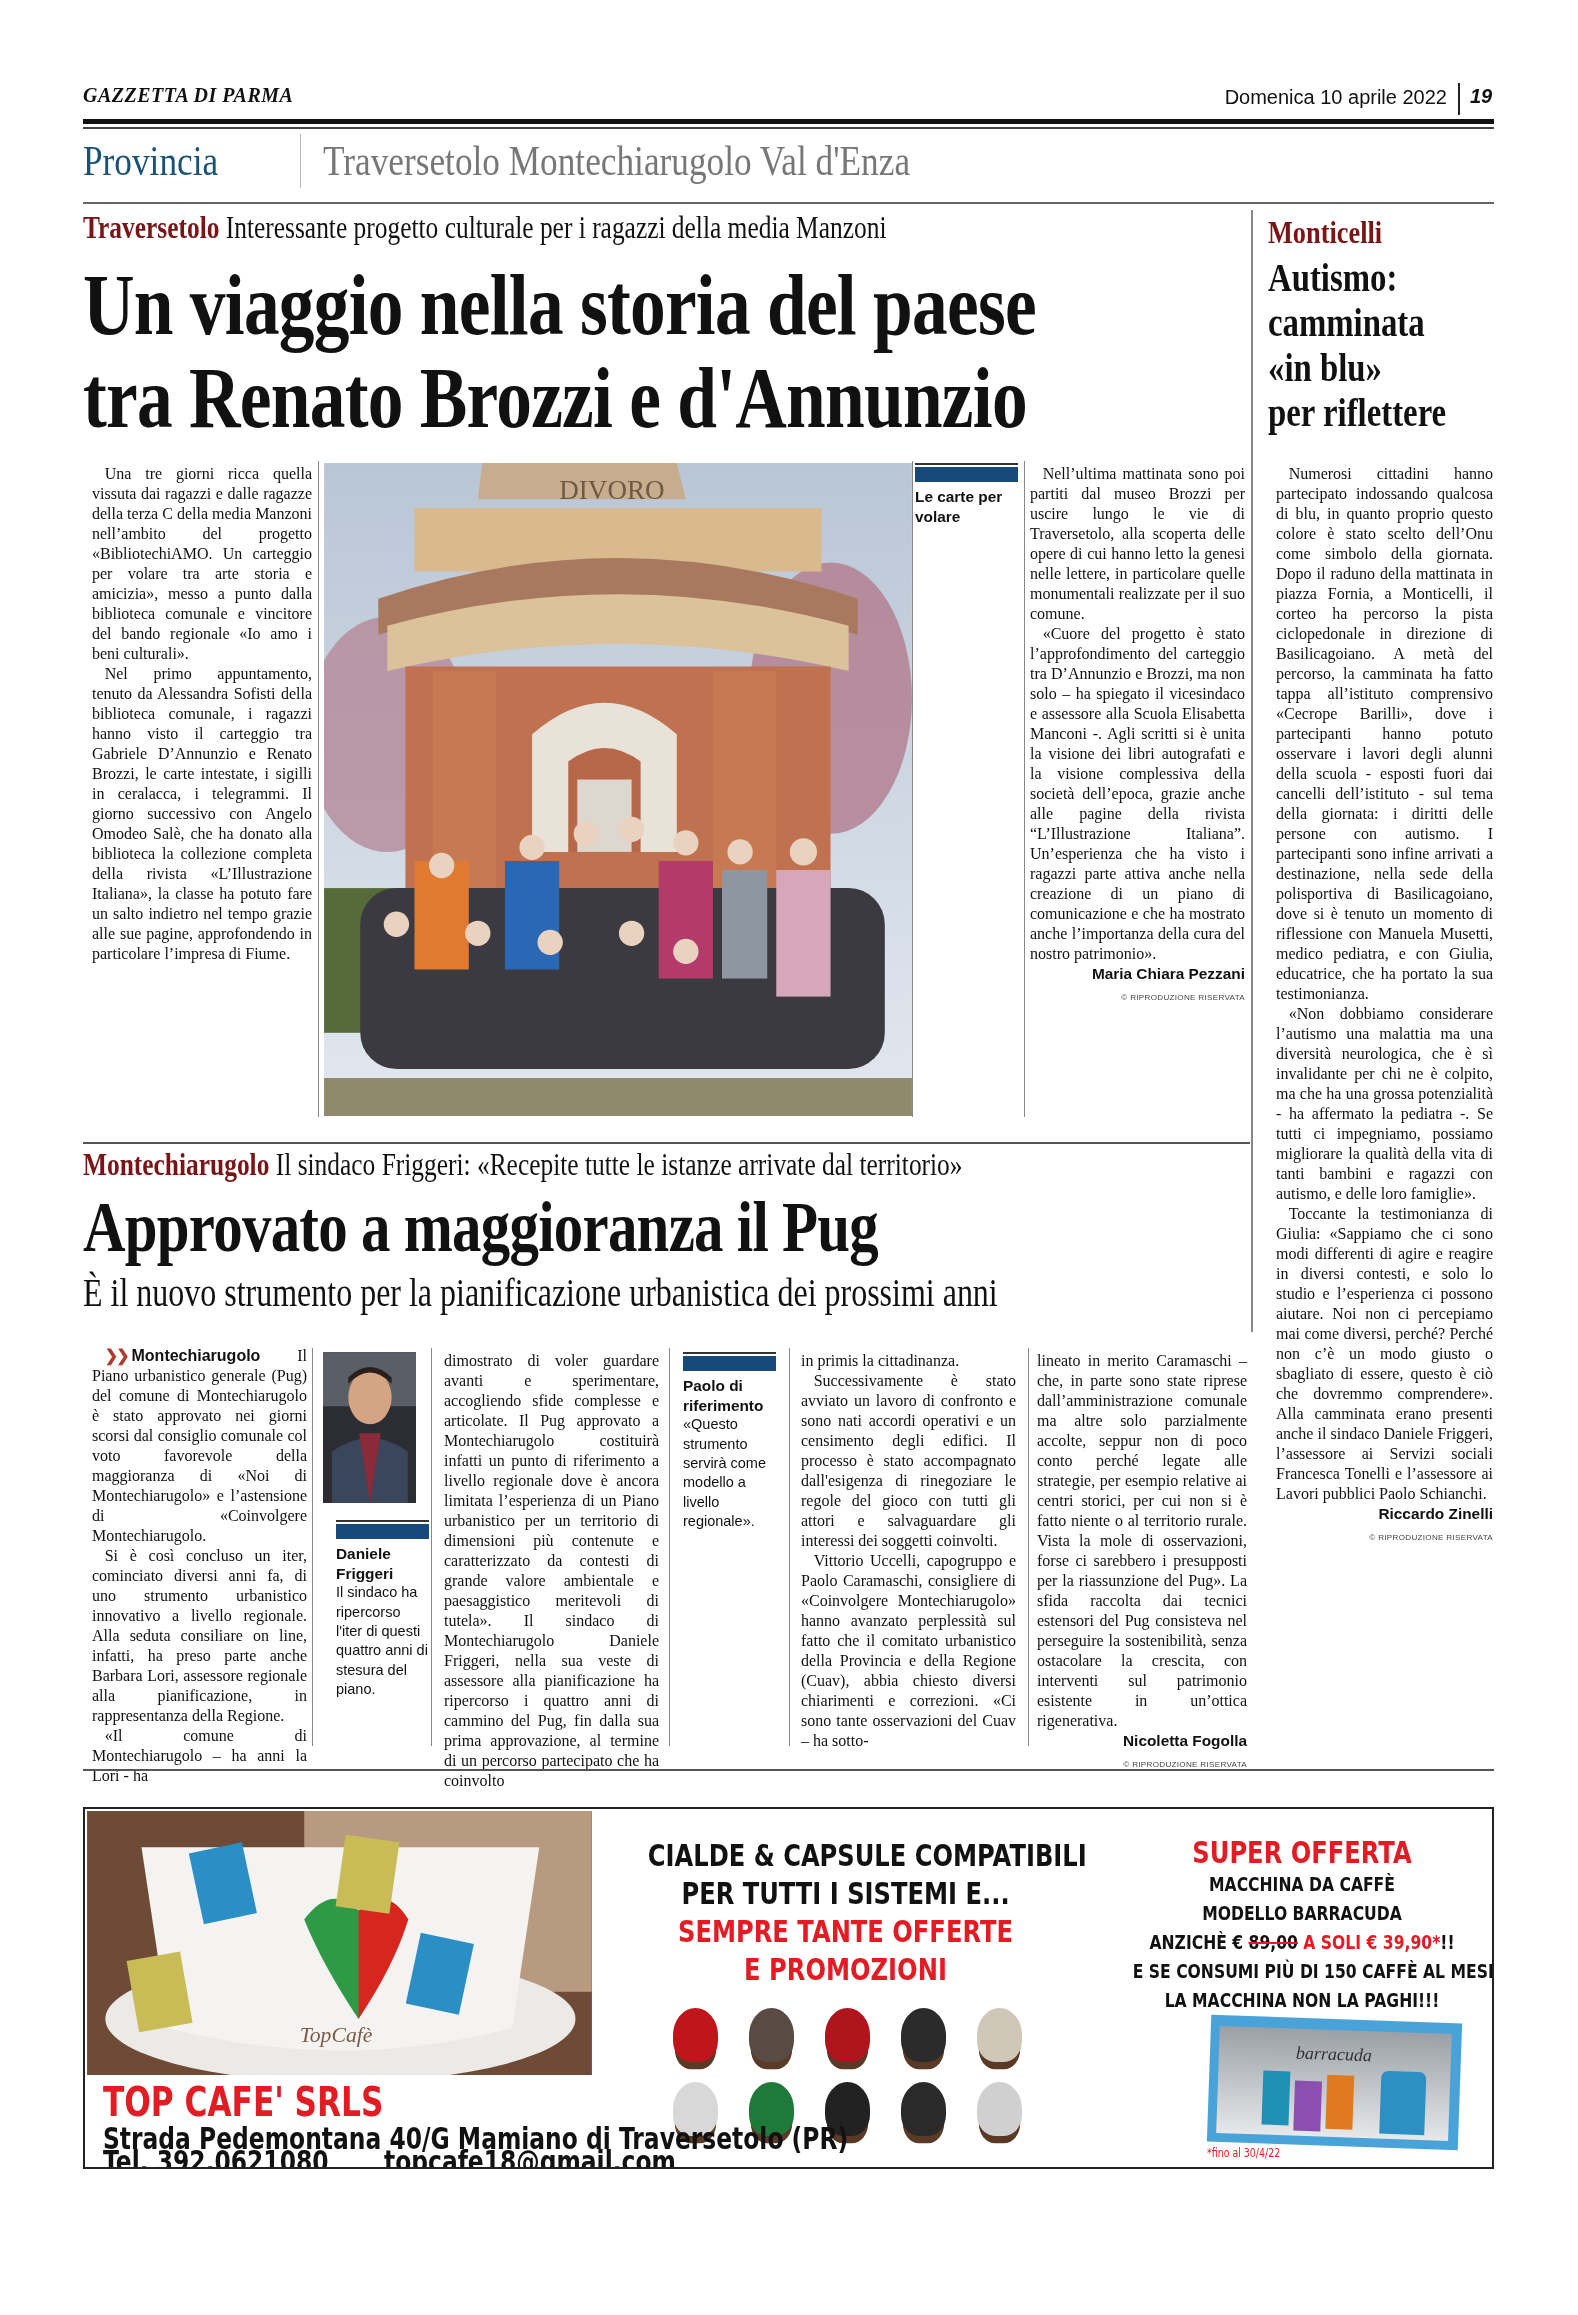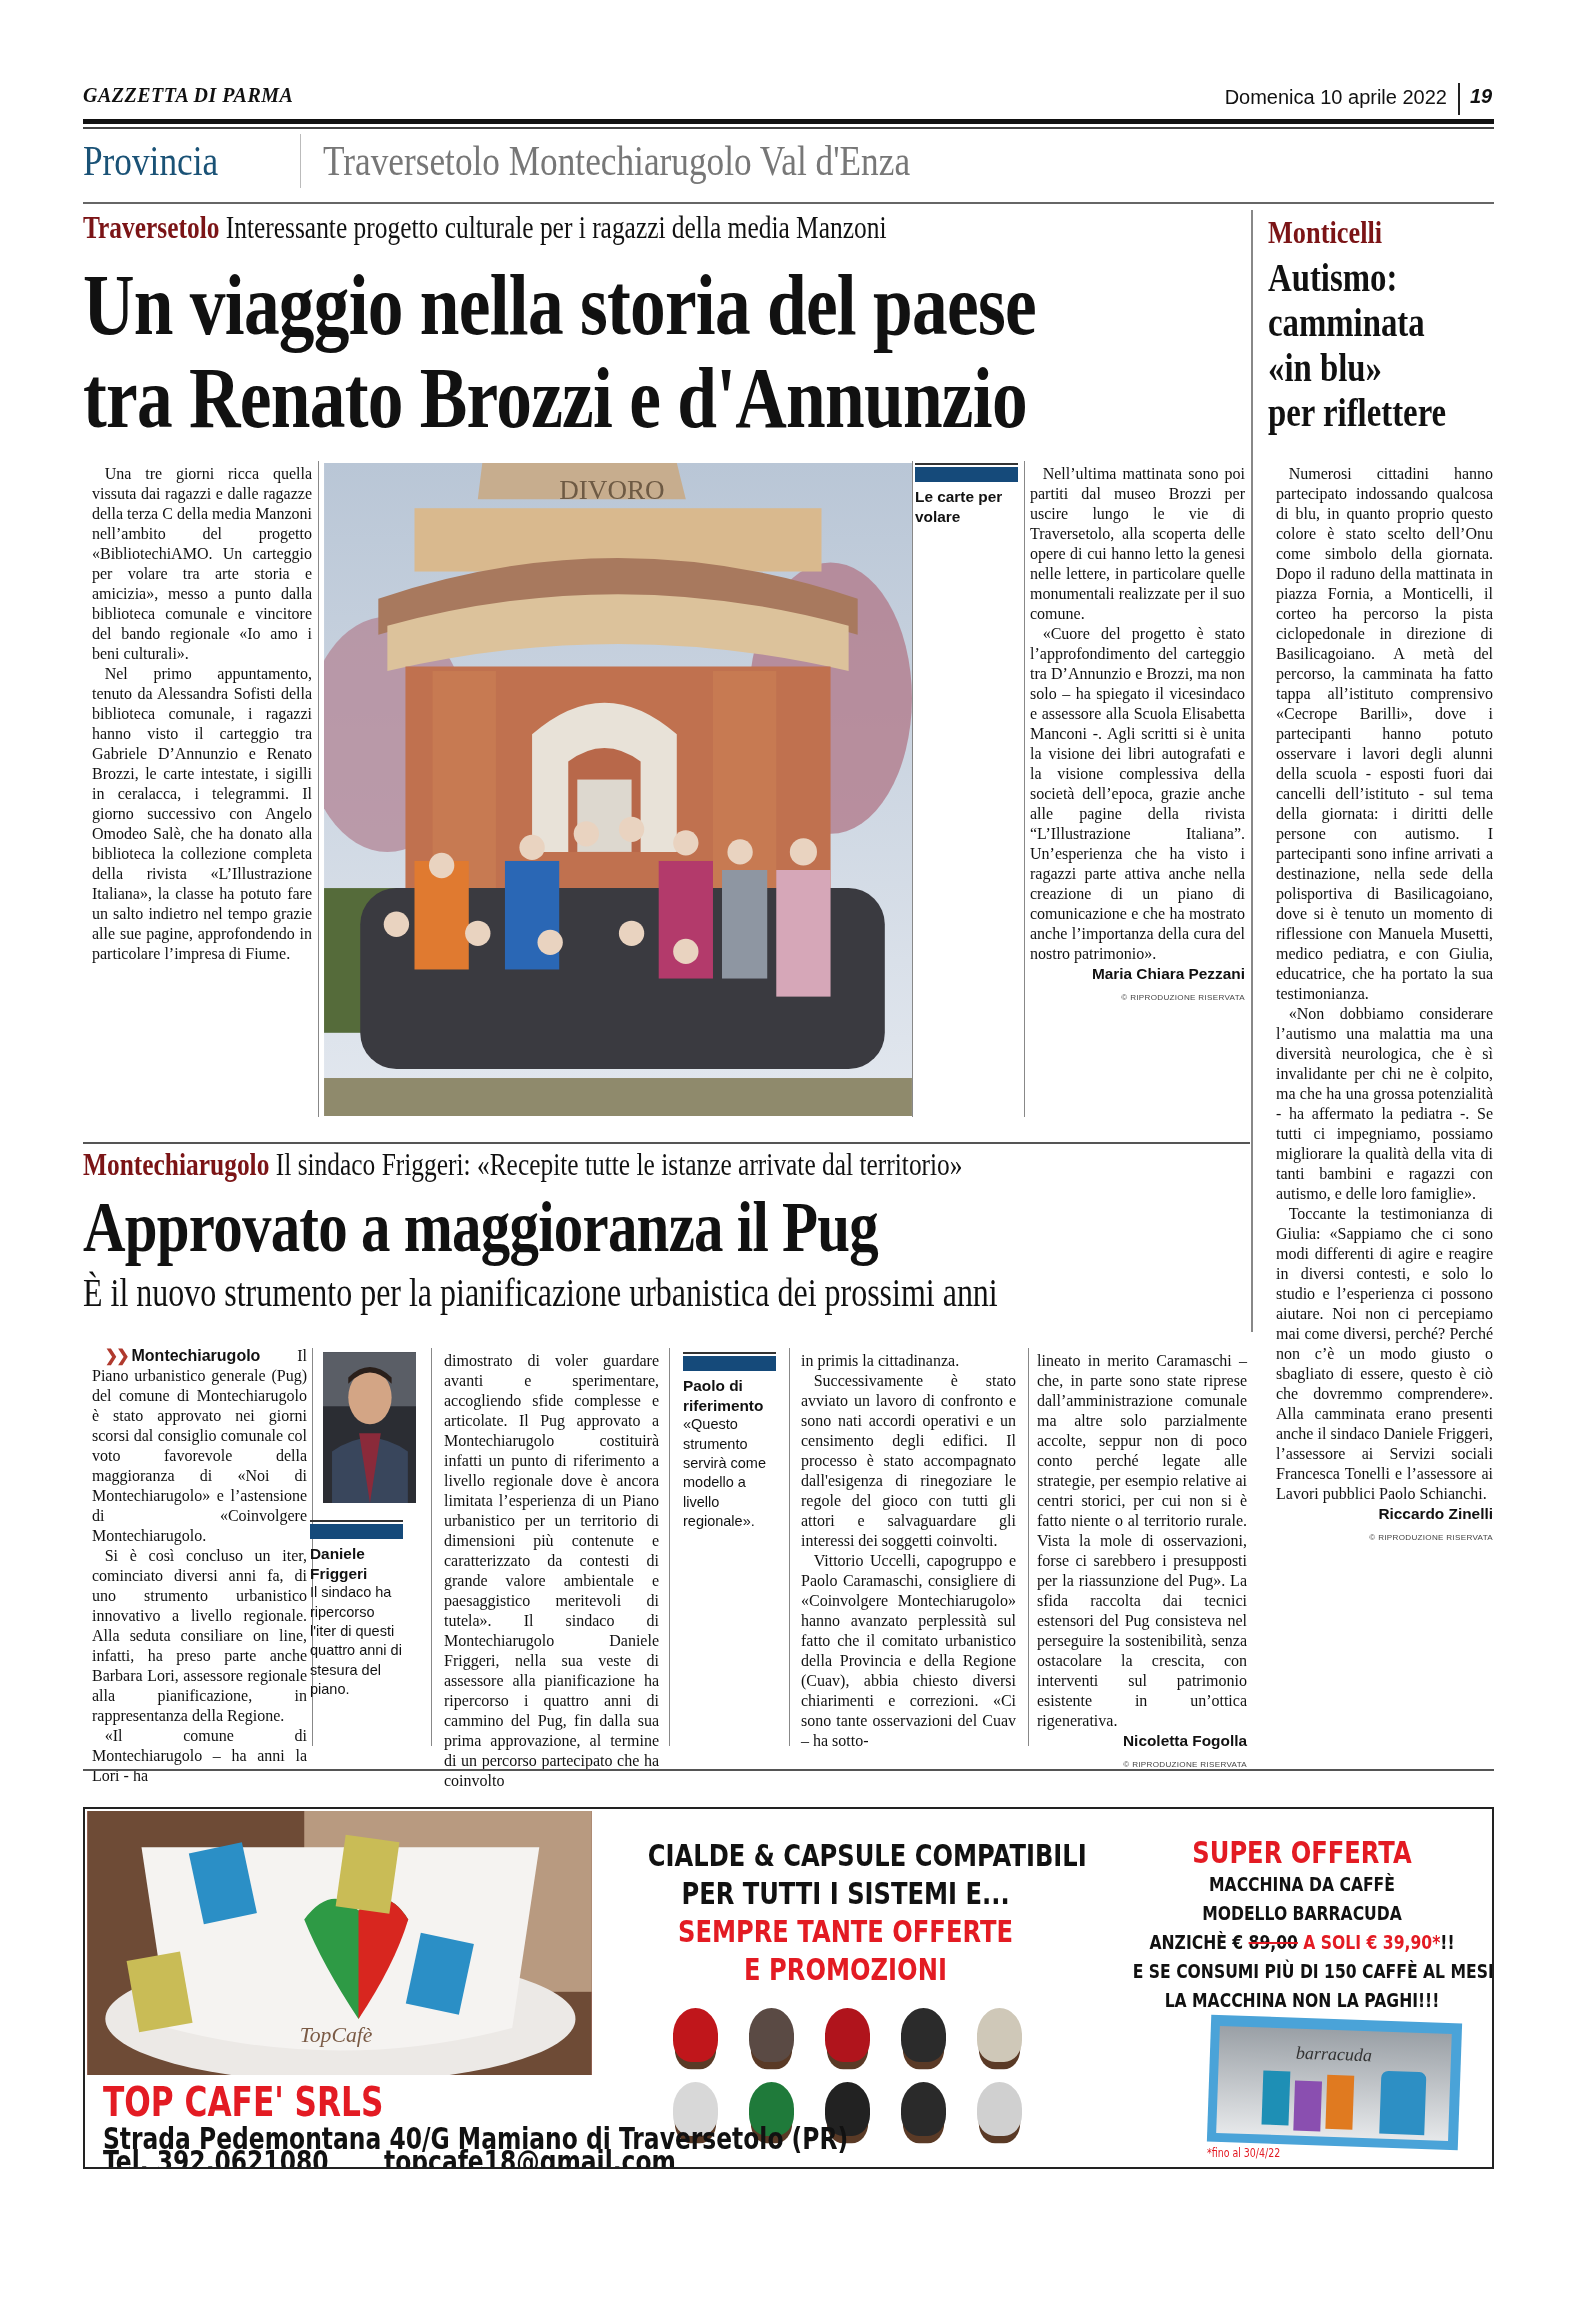--- a/index.html
+++ b/index.html
@@ -169,21 +169,21 @@
 <div class="abs" style="left:323px; top:1352px; width:93px; height:151px; background:#3b3f48; overflow:hidden;">
   <svg width="93" height="151" viewBox="0 0 103 167">
     <rect width="103" height="167" fill="#2b2d33"></rect>
     <rect x="0" y="0" width="103" height="60" fill="#5a5e66"></rect>
     <ellipse cx="52" cy="50" rx="24" ry="30" fill="#d3a585"></ellipse>
     <path d="M28 35 Q52 10 76 35 L76 28 Q52 5 28 28 Z" fill="#2a1f1a"></path>
     <path d="M10 167 L10 110 Q52 80 94 110 L94 167 Z" fill="#39465c"></path>
     <path d="M40 90 L52 167 L64 90 Z" fill="#8a2a3a"></path>
   </svg>
 </div>
-<div class="abs sidebox" style="left:310px; top:1520px; width:93px;">
+<div class="abs sidebox" style="left:336px; top:1520px; width:93px;">
   <div class="bar-top"></div>
   <div class="bar"></div>
   <div class="title">Daniele Friggeri</div>
   <div>Il sindaco ha ripercorso l'iter di questi quattro anni di stesura del piano.</div>
 </div>
 <div class="abs vrule" style="left:431px; top:1348px; height:398px; width:0.9px;"></div>
 
 <div class="abs col" style="left:444px; top:1351px; width:215px;">
   <p class="first">dimostrato di voler guardare avanti e sperimentare, accogliendo sfide complesse e articolate. Il Pug approvato a Montechiarugolo costituirà infatti un punto di riferimento a livello regionale dove è ancora limitata l’esperienza di un Piano urbanistico per un territorio di dimensioni più contenute e caratterizzato da contesti di grande valore ambientale e paesaggistico meritevoli di tutela». Il sindaco di Montechiarugolo Daniele Friggeri, nella sua veste di assessore alla pianificazione ha ripercorso i quattro anni di cammino del Pug, fin dalla sua prima approvazione, al termine di un percorso partecipato che ha coinvolto</p>
 </div>
@@ -208,21 +208,21 @@
   <p class="first">lineato in merito Caramaschi – che, in parte sono state riprese dall’amministrazione comunale ma altre solo parzialmente accolte, seppur non di poco conto perché legate alle strategie, per esempio relative ai centri storici, per cui non si è fatto niente o al territorio rurale. Vista la mole di osservazioni, forse ci sarebbero i presupposti per la riassunzione del Pug». La sfida raccolta dai tecnici estensori del Pug consisteva nel perseguire la sostenibilità, senza ostacolare la crescita, con interventi sul patrimonio esistente in un’ottica rigenerativa.</p>
   <div class="byline">Nicoletta Fogolla</div>
   <div class="rights" style="margin-top:3.6px;">© RIPRODUZIONE RISERVATA</div>
 </div>
 
 <div class="abs" style="left:83px; top:1769px; width:1411px; height:1.8px; background:#555;"></div>
 
 <div class="abs ad">
 
   <div class="abs" style="left:2.7px; top:2.7px; width:141px; height:0.9px;"></div>
-  <div class="abs" style="left:1.8px; top:1.8px; width:505px; height:264px; background:#fca5a5; overflow:hidden;text-align:center;">
+  <div class="abs" style="left:1.8px; top:1.8px; width:505px; height:264px; background:#8b5cf6; overflow:hidden;text-align:center;">
     <svg width="505" height="264" viewBox="0 0 558 292">
       <rect width="558" height="292" fill="#6e4b36"></rect>
       <rect x="240" y="0" width="318" height="200" fill="#b89a80"></rect>
       <ellipse cx="280" cy="230" rx="260" ry="70" fill="#ece9e6"></ellipse>
       <path d="M60 40 L500 40 L470 240 Q280 290 90 240 Z" fill="#f5f3f1"></path>
       <path d="M240 120 Q270 80 300 110 Q330 80 355 120 Q330 170 300 230 Q260 170 240 120 Z" fill="#2e9a45"></path>
       <path d="M300 110 Q330 80 355 120 Q340 170 300 230 Z" fill="#d8261f"></path>
       <text x="235" y="255" font-family="Liberation Serif, serif" font-style="italic" font-size="24" fill="#7a5a45">TopCafè</text>
       <rect x="120" y="40" width="60" height="80" fill="#2b8fc6" transform="rotate(-12 150 80)"></rect>
       <rect x="280" y="30" width="60" height="80" fill="#c9bc56" transform="rotate(8 310 70)"></rect>

